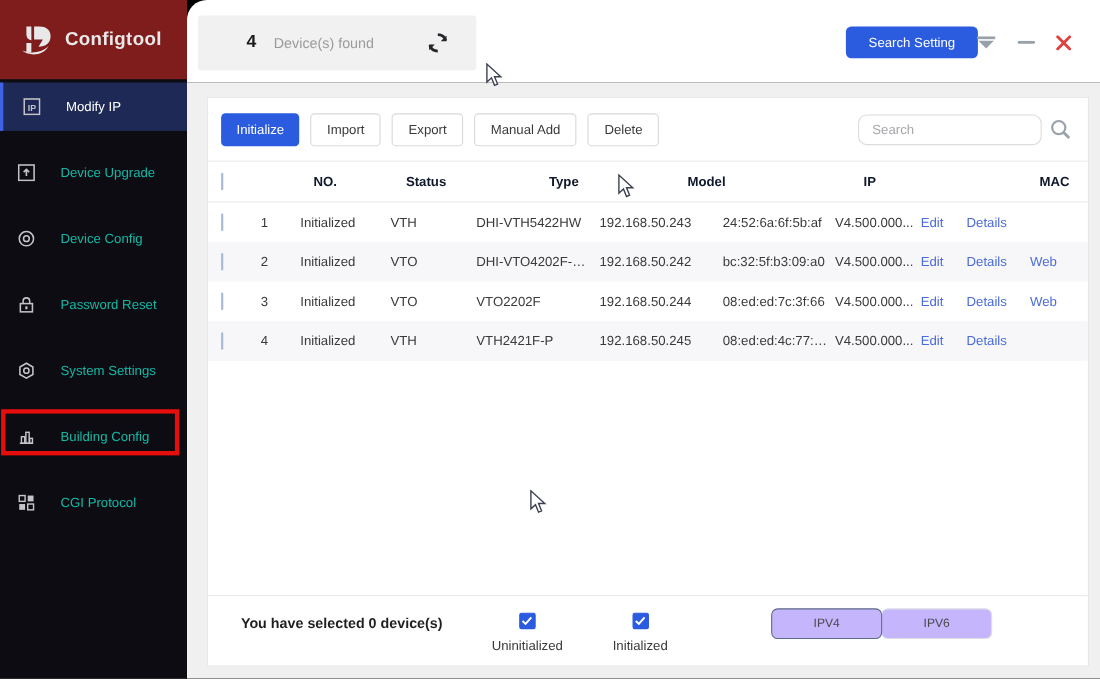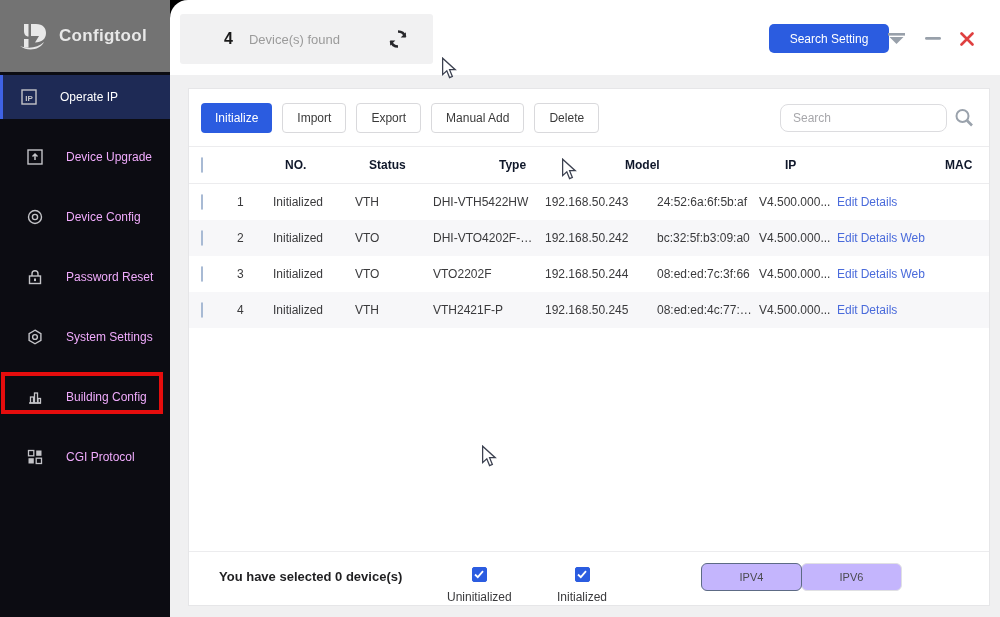--- a/index.html
+++ b/index.html
@@ -3,26 +3,26 @@
 <meta charset="utf-8">
 <style>
   * { box-sizing: border-box; margin: 0; padding: 0; }
   html, body { width: 1000px; height: 617px; overflow: hidden; }
   body { font-family: "Liberation Sans", sans-serif; background: #000; }
 
   .app { display: flex; width: 1000px; height: 617px; position: relative; }
 
   
   .sidebar { width: 170px; flex-shrink: 0; background: #0c0c12; position: relative; }
-  .logo-row { height: 72px; display: flex; align-items: center; padding-left: 16px; background: #737373; }
+  .logo-row { height: 72px; display: flex; align-items: center; padding-left: 16px; background: #7f1d1d; }
   .logo-mark { width: 34px; height: 34px; margin-right: 9px; }
   .logo-text { color: #e8e8e8; font-size: 17px; font-weight: bold; letter-spacing: .3px; }
   .menu { position: absolute; top: 75px; left: 0; right: 0; }
   .menu-item { height: 44px; margin-bottom: 16px; display: flex; align-items: center;
-               padding-left: 27px; cursor: pointer; color: #f0abfc; font-size: 12px; }
+               padding-left: 16px; cursor: pointer; color: #14b8a6; font-size: 12px; }
   .menu-item .mi-icon { width: 16px; height: 16px; margin-right: 23px; flex-shrink: 0; display: flex; }
   .menu-item.selected { background: #1e2a55; color: #fff; border-left: 3px solid #3f62e4; padding-left: 18px; }
   .red-frame { position: absolute; left: 1px; top: 372px; width: 162px; height: 42px;
                border: 4px solid #e60d0d; pointer-events: none; z-index: 5; }
 
   
   .content { flex: 1; display: flex; flex-direction: column; background: #000; min-width: 0; }
   .content-header { height: 75px; background: #fff; border-top-left-radius: 18px; position: relative; flex-shrink: 0; }
   .device-count-bar { position: absolute; left: 10px; top: 14px; width: 253px; height: 50px;
                       background: #f1f1f2; border-radius: 3px; display: flex; align-items: center; padding: 0 22px 0 44px; }
@@ -52,25 +52,25 @@
 
   
   .grid-row { display: grid; grid-template-columns: 48px 36px 82px 78px 112px 112px 102px 78px 1fr; align-items: center; }
   .thead { height: 37px; border-bottom: 1px solid #ececee; font-size: 12px; font-weight: bold; color: #0f172a; flex-shrink: 0; gap: 48px; }
   .tbody { flex: 1; overflow: hidden; }
   .trow { height: 36px; font-size: 12px; color: #3a3a3c; }
   .trow:nth-child(even) { background: #f7f7f9; }
   .cb-cell { padding-left: 12px; }
   .checkbox { width: 15px; height: 15px; border: 1px solid #a8bad4; border-radius: 2px; background: #fff; cursor: pointer; }
   .ellip { white-space: nowrap; overflow: hidden; text-overflow: ellipsis; padding-right: 6px; }
-  .op-cell { display: flex; gap: 3px; }
+  .op-cell { display: flex; gap: 21px; }
   .link { color: #4a6bdb; font-size: 12px; cursor: pointer; text-decoration: none; }
 
   
-  .card-footer { height: 54px; border-top: 1px solid #ececee; position: relative; flex-shrink: 0; }
+  .card-footer { height: 64px; border-top: 1px solid #ececee; position: relative; flex-shrink: 0; }
   .sel-text { position: absolute; left: 30px; top: 17px; font-size: 13px; font-weight: bold; color: #1f1f21; }
   .filter-chk { position: absolute; top: 15px; display: flex; align-items: center; gap: 8px; flex-direction: column; }
   .fc-1 { left: 258px; } .fc-2 { left: 368px; }
   .checkbox.checked { background: #2b5ce0; border-color: #2b5ce0; display: flex; align-items: center; justify-content: center; }
   .checkbox.checked svg { display: block; }
   .fc-label { font-size: 12px; color: #3a3a3c; }
   .segmented { position: absolute; left: 512px; top: 11px; display: flex; }
   .seg-btn { width: 101px; height: 28px; background: #c4b5fd; font-size: 11px; color: #4a4a4e;
              border: 1px solid #e0e0e3; border-radius: 6px; }
   .seg-btn.active { border: 1px solid #5d6b85; position: relative; z-index: 2; }
@@ -94,21 +94,21 @@
       <span class="logo-text">Configtool</span>
     </div>
     <div class="menu" id="sidebar-menu">
         <div class="menu-item selected">
           <span class="mi-icon">
             <svg width="16" height="16" viewBox="0 0 16 16">
               <rect x="1" y="1" width="14" height="14" fill="none" stroke="#c4c4c8" stroke-width="1.4"></rect>
               <text x="8" y="11.5" font-size="8" font-weight="bold" fill="#c4c4c8" text-anchor="middle" font-family="Liberation Sans,sans-serif">IP</text>
             </svg>
           </span>
-          <span>Operate IP</span>
+          <span>Modify IP</span>
         </div>
         <div class="menu-item">
           <span class="mi-icon">
             <svg width="16" height="16" viewBox="0 0 16 16">
               <rect x="1" y="1" width="14" height="14" fill="none" stroke="#c4c4c8" stroke-width="1.4"></rect>
               <path d="M8 11 V5 M5.5 7.5 L8 5 L10.5 7.5" fill="none" stroke="#c4c4c8" stroke-width="1.5"></path>
             </svg>
           </span>
           <span>Device Upgrade</span>
         </div>

